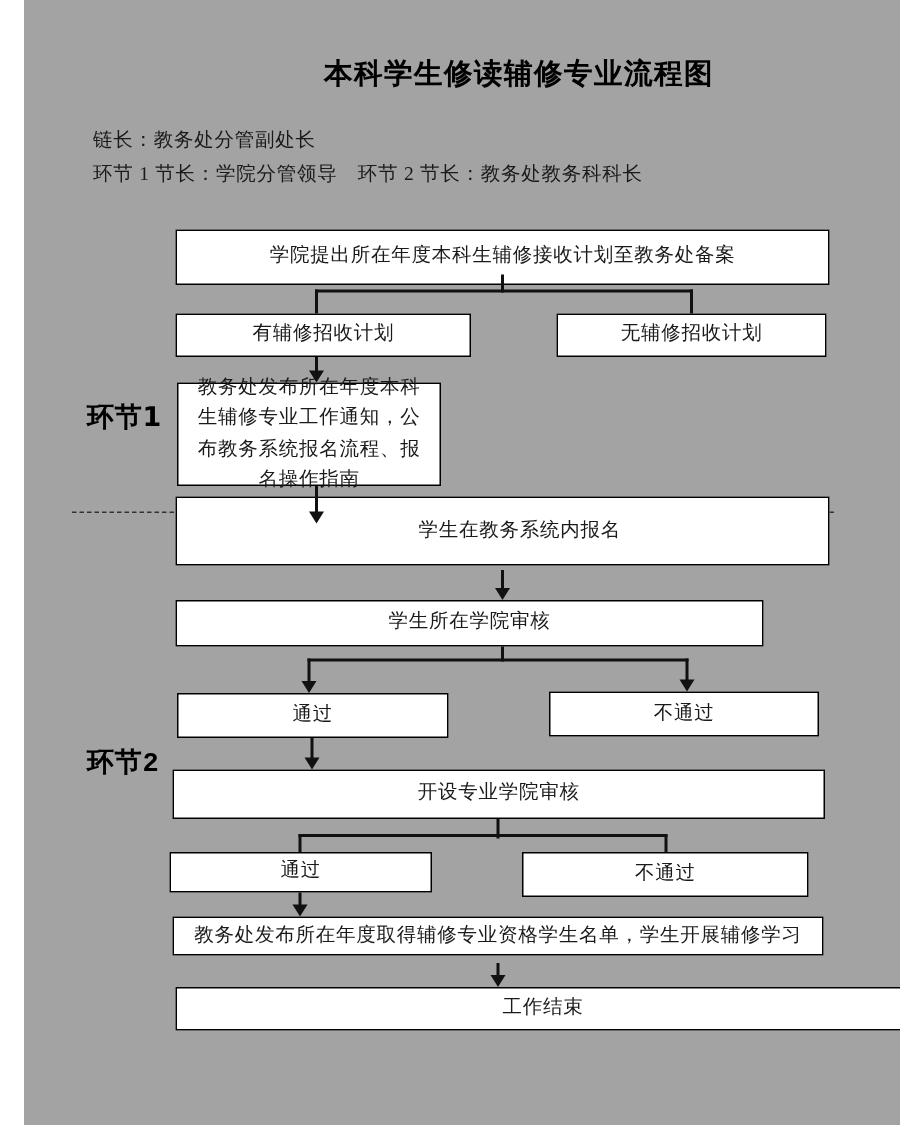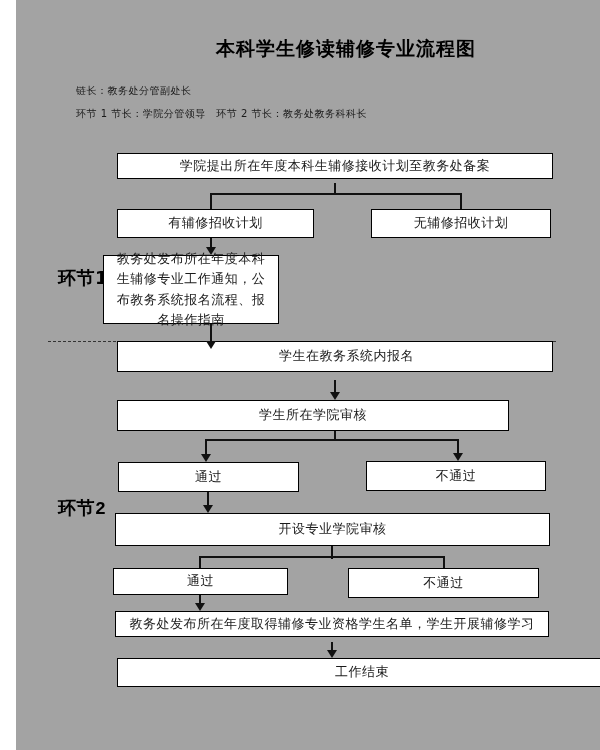--- a/index.html
+++ b/index.html
@@ -17,25 +17,26 @@
     position: absolute;
     left: 60px; top: 36px; width: 540px;
     text-align: center;
     font-size: 19px;
     font-weight: bold;
     letter-spacing: 1px;
     color: #000;
   }
   .hdr-line {
     position: absolute;
-    left: 60px;
-    font-size: 10px;
+    left: 46px;
+    font-size: 13px;
     color: #1a1a1a;
     letter-spacing: 0.5px;
     white-space: pre;
+    font-family: Liberation Serif, serif;
   }
   .stage-label {
     position: absolute;
     left: 42px;
     font-size: 18px;
     font-weight: bold;
     color: #000;
     letter-spacing: 0.5px;
   }
   .box {
@@ -74,29 +75,29 @@
 
   <div class="title">本科学生修读辅修专业流程图</div>
   <div class="hdr-line" style="top: 84px;">链长：教务处分管副处长</div>
   <div class="hdr-line" style="top: 107px;">环节 1 节长：学院分管领导　环节 2 节长：教务处教务科科长</div>
 
   <div class="stage-label" style="top: 266px;">环节1</div>
   <div class="stage-label" style="top: 496px; font-family: Liberation Mono, monospace;">环节2</div>
 
   <div class="dashed"></div>
 
-  <div class="box" style="left:101px; top:153px; width:436px; height:26px;">学院提出所在年度本科生辅修接收计划至教务处备案</div>
+  <div class="box" style="left:101px; top:153px; width:436px; height:37px;">学院提出所在年度本科生辅修接收计划至教务处备案</div>
 
   <div class="box" style="left:355px; top:209px; width:180px; height:29px;">无辅修招收计划</div>
 
   <div class="box" style="left:101px; top:209px; width:197px; height:29px;">有辅修招收计划</div>
 
-  <div class="box" style="left:87px; top:255px; width:176px; height:69px;">教务处发布所在年度本科生辅修专业工作通知，公布教务系统报名流程、报名操作指南</div>
+  <div class="box" style="left:102px; top:255px; width:176px; height:69px;">教务处发布所在年度本科生辅修专业工作通知，公布教务系统报名流程、报名操作指南</div>
 
-  <div class="box" style="left:101px; top:341px; width:436px; height:31px;padding-left:33px;">学生在教务系统内报名</div>
+  <div class="box" style="left:101px; top:331px; width:436px; height:46px;padding-left:33px;">学生在教务系统内报名</div>
 
   <div class="box" style="left:101px; top:400px; width:392px; height:31px;">学生所在学院审核</div>
 
   <div class="box" style="left:102px; top:462px; width:181px; height:30px;">通过</div>
 
   <div class="box" style="left:350px; top:461px; width:180px; height:30px;">不通过</div>
 
   <div class="box" style="left:99px; top:513px; width:435px; height:33px;">开设专业学院审核</div>
 
   <div class="box" style="left:97px; top:568px; width:175px; height:27px;">通过</div>

